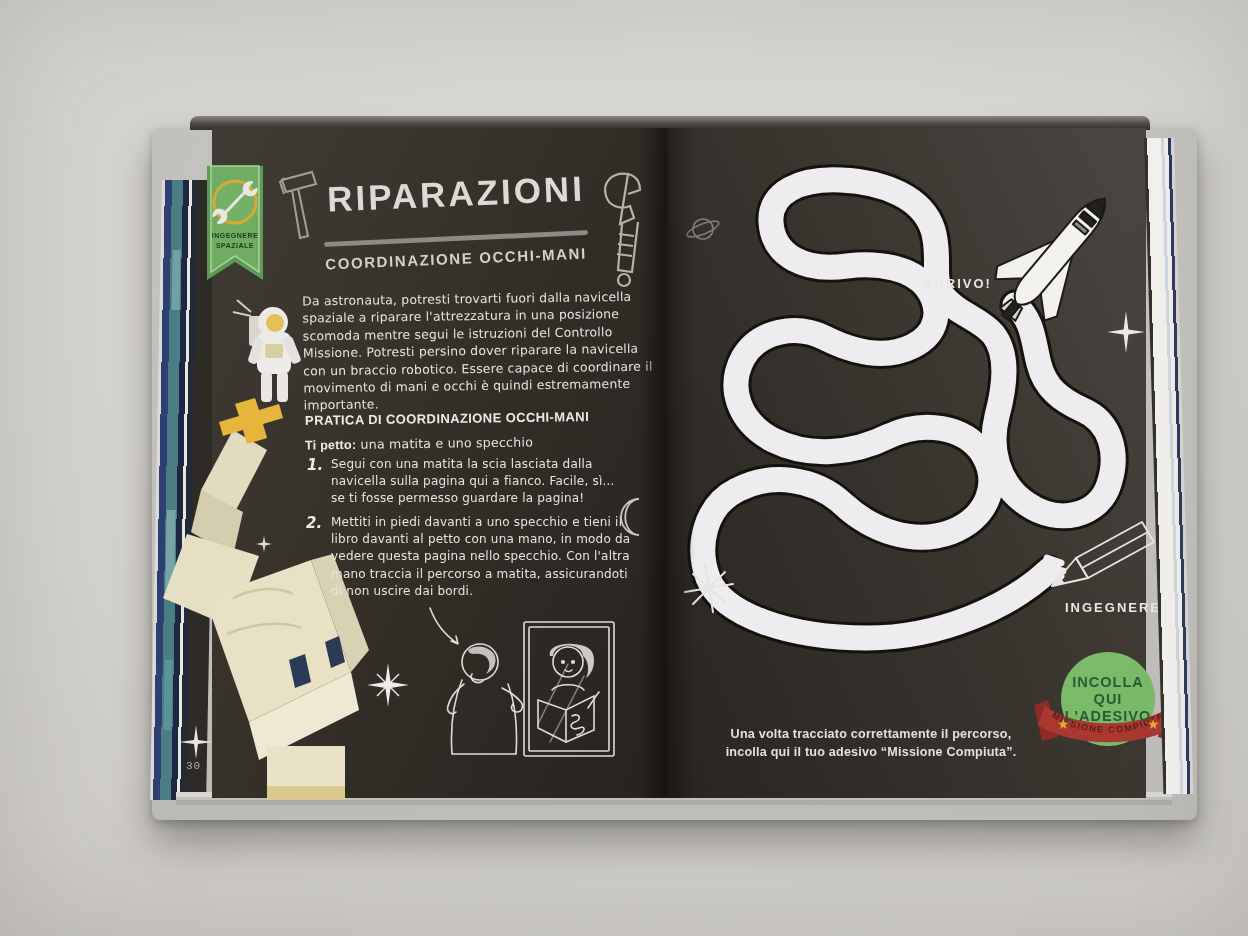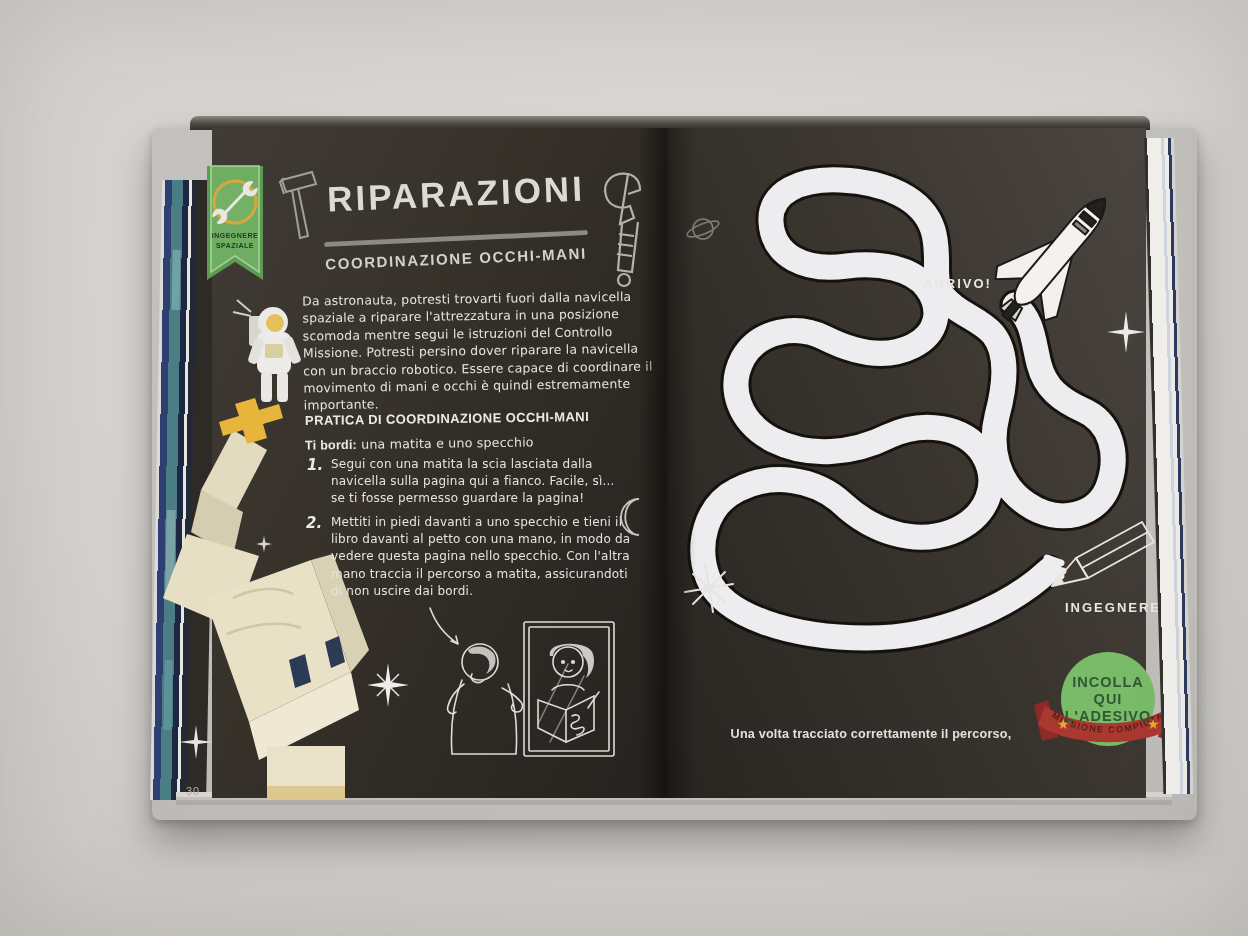--- a/index.html
+++ b/index.html
@@ -36,21 +36,21 @@
     font-size:35px;font-weight:bold;letter-spacing:3px;transform:rotate(-2.4deg);white-space:nowrap;}
   .title-underline{position:absolute;left:164px;top:118px;width:264px;height:5px;background:#8c8a85;border-radius:3px;transform:rotate(-2.6deg);}
   .subtitle{position:absolute;left:148px;top:132px;width:296px;text-align:center;color:#d3d1cc;
     font-size:15px;font-weight:bold;letter-spacing:1.6px;transform:rotate(-2.4deg);white-space:nowrap;}
   .intro{position:absolute;left:143px;top:172px;width:350px;font-size:12.4px;line-height:17.4px;transform:rotate(-.8deg);}
   .practice{position:absolute;left:145px;top:293px;color:#eceae6;font-size:13px;font-weight:bold;letter-spacing:.4px;transform:rotate(-.8deg);}
   .needs{position:absolute;left:145px;top:318px;font-size:12.6px;transform:rotate(-.8deg);}
   .needs b{color:#eceae6;font-family:"Liberation Sans",sans-serif;font-weight:bold;}
   .stepnum{position:absolute;color:#eceae6;font-size:15px;font-weight:bold;font-style:italic;font-family:"DejaVu Sans",sans-serif;}
   .steptext{position:absolute;font-size:12px;line-height:17.2px;}
-  .pnum{position:absolute;color:#b3b0ab;font-size:11px;letter-spacing:1px;font-family:Liberation Sans, sans-serif;margin-top:25px;}
+  .pnum{position:absolute;color:#b3b0ab;font-size:11px;letter-spacing:1px;font-family:Liberation Mono, monospace;}
   .maze-label{position:absolute;color:#e9e7e3;font-size:13px;font-weight:bold;letter-spacing:2px;white-space:nowrap;}
   .caption{position:absolute;left:531px;top:608px;width:360px;text-align:center;color:#e3e1dd;
     font-size:12.6px;font-weight:bold;line-height:17.5px;letter-spacing:.2px;}
   svg{position:absolute;overflow:visible;}
 </style>
 </head>
 <body>
 
 <div class="scene">
   <div class="book-shadow" style="position:absolute;left:152px;top:128px;"></div>
@@ -124,21 +124,21 @@
     </svg>
 
     <div class="title">RIPARAZIONI</div>
     <div class="title-underline"></div>
     <div class="subtitle">COORDINAZIONE OCCHI-MANI</div>
 
     <div class="intro hand">Da astronauta, potresti trovarti fuori dalla navicella spaziale a riparare l'attrezzatura in una posizione scomoda mentre segui le istruzioni del Controllo Missione. Potresti persino dover riparare la navicella con un braccio robotico. Essere capace di coordinare il movimento di mani e occhi è quindi estremamente importante.</div>
 
     <div class="practice">PRATICA DI COORDINAZIONE OCCHI-MANI</div>
     <div class="needs hand">
-      <b>Ti bordi:</b>
+      <b>Ti petto:</b>
       <span class="hand">una matita e uno specchio</span>
     </div>
 
     <div class="stepnum" style="left:147px;top:338px;">1.</div>
     <div class="steptext hand" style="left:171px;top:338px;width:300px;">Segui con una matita la scia lasciata dalla navicella sulla pagina qui a fianco. Facile, sì... se ti fosse permesso guardare la pagina!</div>
     <div class="stepnum" style="left:146px;top:396px;">2.</div>
     <div class="steptext hand" style="left:171px;top:396px;width:312px;">Mettiti in piedi davanti a uno specchio e tieni il libro davanti al petto con una mano, in modo da vedere questa pagina nello specchio. Con l'altra mano traccia il percorso a matita, assicurandoti di non uscire dai bordi.</div>
 
     <svg style="left:258px;top:486px;" width="205" height="180" viewBox="0 0 205 180" stroke="#dedcd8" fill="none" stroke-width="1.6" stroke-linecap="round">
       <path d="M12 4 C18 20 26 30 40 40 M40 40 L33 37 M40 40 L38 32"></path>
@@ -225,20 +225,21 @@
     </svg>
     <svg style="left:524px;top:444px;" width="50" height="52" viewBox="-25 -26 50 52" stroke="#e6e4e0" stroke-width="2" stroke-linecap="round">
       <line x1="-24" y1="4" x2="24" y2="-4"></line>
         <line x1="-4" y1="-24" x2="4" y2="24"></line>
       <line x1="-16" y1="-14" x2="16" y2="14"></line>
         <line x1="-16" y1="16" x2="16" y2="-16"></line>
     </svg>
 
     <div class="caption">
       <div>Una volta tracciato correttamente il percorso,</div>
+      <div>incolla qui il tuo adesivo “Missione Compiuta”.</div>
     </div>
 
     <svg style="left:872px;top:527px;" width="152" height="128" viewBox="0 0 152 128">
       <circle cx="76" cy="54" r="47" fill="#7abb69"></circle>
       <path d="M2 60 L16 55 L26 92 L10 96 Z" fill="#8f2b26"></path>
       <path d="M150 60 L136 55 L126 92 L142 96 Z" fill="#8f2b26"></path>
       <path d="M6 80 C40 103 112 103 146 80 L139 61 C108 84 44 84 13 61 Z" fill="#a93831"></path>
       <defs>
           <path id="ribArc" d="M20 72 C50 93 102 93 132 72"></path>
         </defs>

